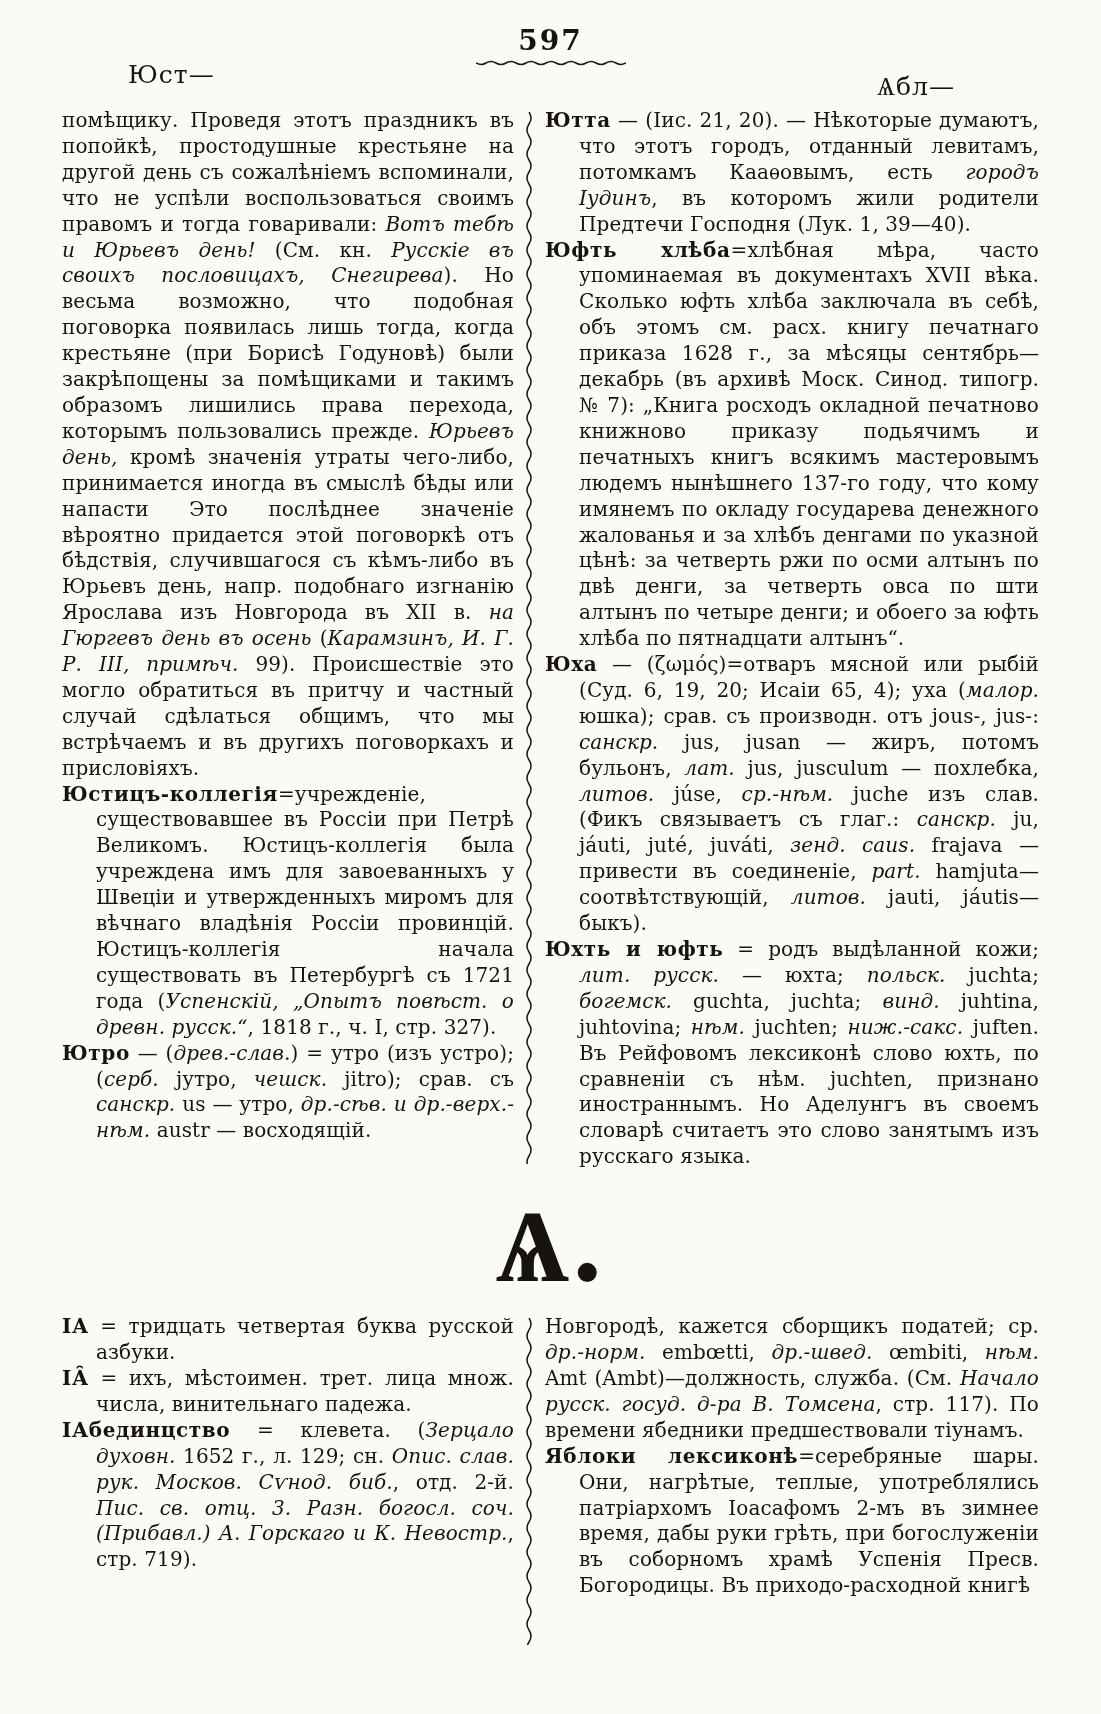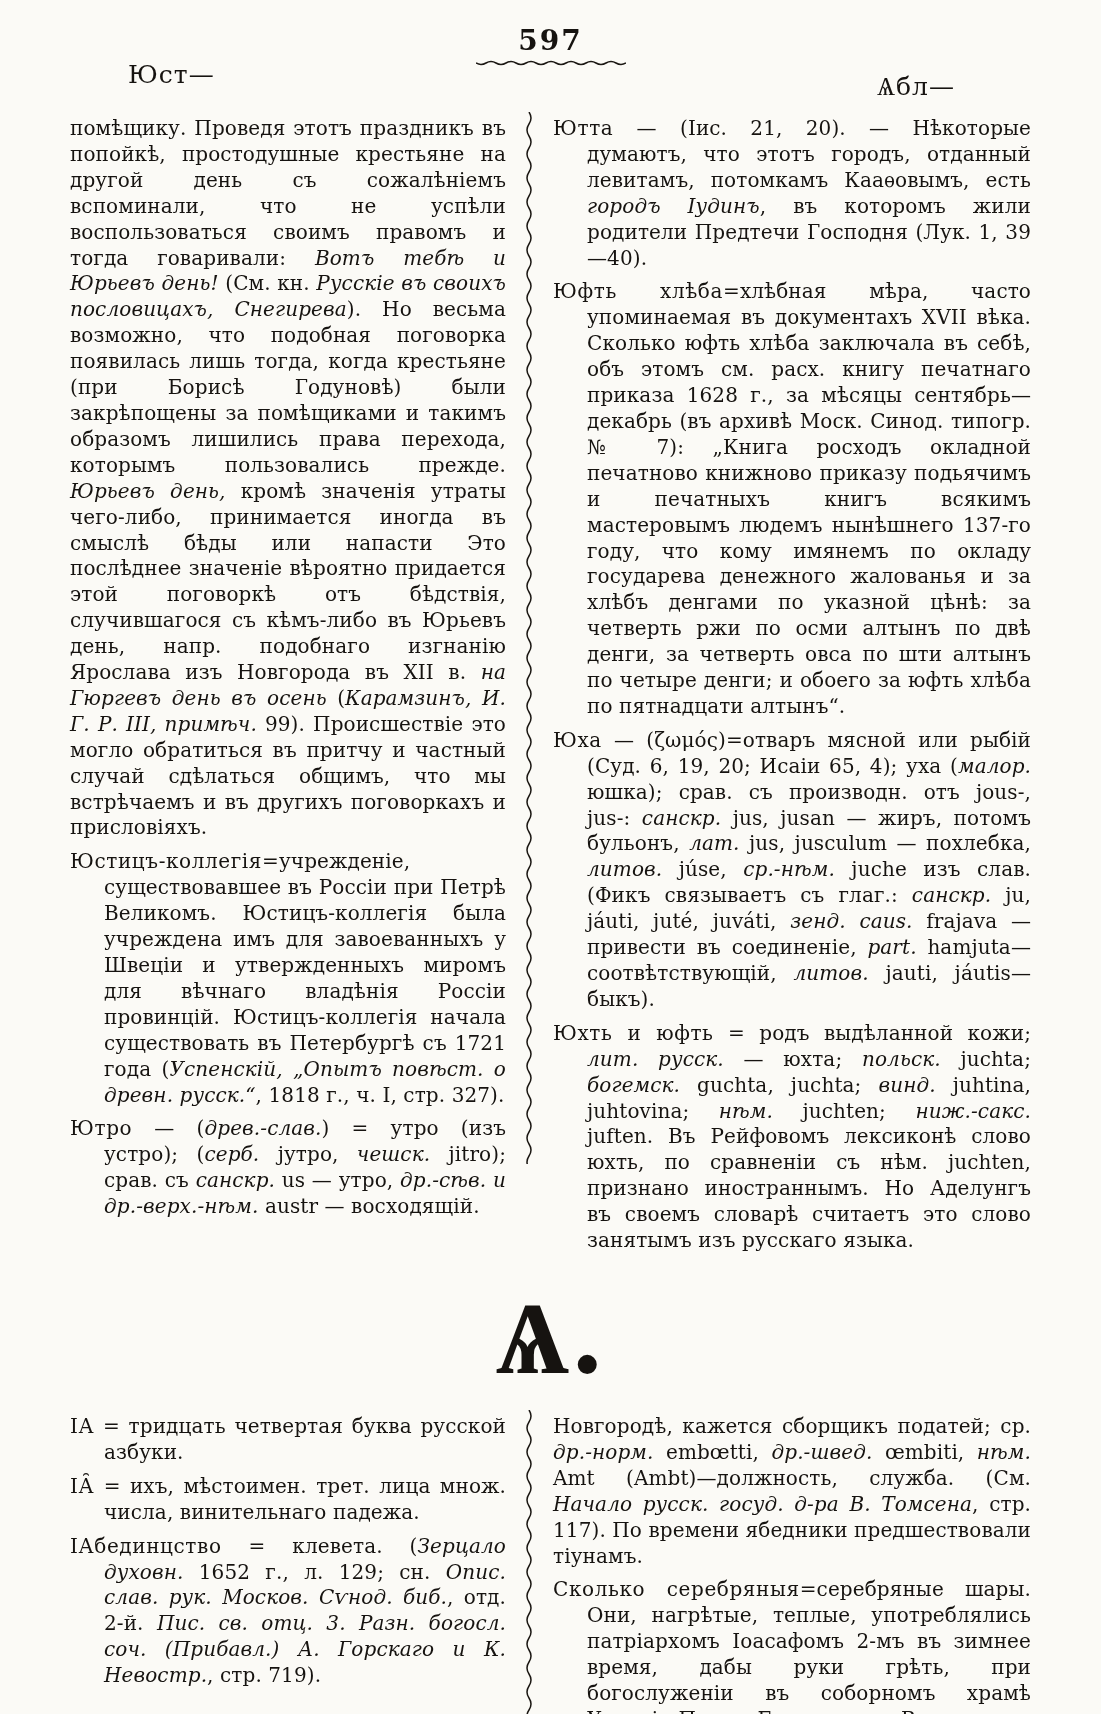--- a/index.html
+++ b/index.html
@@ -26,23 +26,23 @@
   .col{
     text-align:justify;
     font-size:20px;
     line-height:25.9px;
     letter-spacing:0.1px;
   }
   .col-left{width:452px;}
   .col-right{width:494px;}
   .divider{position:relative;width:31px;flex:0 0 31px;}
   .divider svg{position:absolute;top:4px;left:9px;}
-  .entry{margin:8px;padding-left:34px;text-indent:-34px;}
+  .entry{margin:0;padding-left:34px;text-indent:-34px;}
   .entry.cont{padding-left:0;text-indent:0;}
-  .hw{font-weight:normal;letter-spacing:0.6px;}
+  .hw{font-weight:bold;letter-spacing:0.6px;}
   .it{font-style:italic;}
   
   .letter-block{
     height:138px;
     display:flex;align-items:center;justify-content:center;
     font-size:102px;font-weight:bold;line-height:100px;
     padding-top:6px;
   }
 </style>
 </head>
@@ -88,17 +88,17 @@
         <p class="entry"><span class="hw">ІА̑</span><span> = ихъ, мѣстоимен. трет. лица множ. числа, винительнаго падежа.</span></p>
         <p class="entry"><span class="hw">ІАбединцство</span><span> = клевета. (</span><span class="it">Зерцало духовн.</span><span> 1652 г., л. 129; сн. </span><span class="it">Опис. слав. рук. Москов. Сѵнод. биб.</span><span>, отд. 2-й. </span><span class="it">Пис. св. отц. 3. Разн. богосл. соч. (Прибавл.) А. Горскаго и К. Невостр.</span><span>, стр. 719).</span></p>
       </div>
     <div class="divider">
       <svg width="12" height="326.78125">
           <path d="M6 0 Q 10 6 6 12 Q 2 18 6 24 Q 10 30 6 36 Q 2 42 6 48 Q 10 54 6 60 Q 2 66 6 72 Q 10 78 6 84 Q 2 90 6 96 Q 10 102 6 108 Q 2 114 6 120 Q 10 126 6 132 Q 2 138 6 144 Q 10 150 6 156 Q 2 162 6 168 Q 10 174 6 180 Q 2 186 6 192 Q 10 198 6 204 Q 2 210 6 216 Q 10 222 6 228 Q 2 234 6 240 Q 10 246 6 252 Q 2 258 6 264 Q 10 270 6 276 Q 2 282 6 288 Q 10 294 6 300 Q 2 306 6 312 Q 10 318 6 324 Q 2 330 6 336" fill="none" stroke="#1b1713" stroke-width="1.5"></path>
         </svg>
     </div>
     <div class="col col-right">
         <p class="entry cont"><span>Новгородѣ, кажется сборщикъ податей; ср. </span><span class="it">др.-норм.</span><span> embœtti, </span><span class="it">др.-швед.</span><span> œmbiti, </span><span class="it">нѣм.</span><span> Amt (Ambt)—должность, служба. (См. </span><span class="it">Начало русск. госуд. д-ра В. Томсена</span><span>, стр. 117). По времени ябедники предшествовали тіунамъ.</span></p>
-        <p class="entry"><span class="hw">Сколько серебряныя</span><span>=серебряные шары. Они, нагрѣтые, теплые, употреблялись патріархомъ Іоасафомъ 2-мъ въ зимнее время, дабы руки грѣть, при богослуженіи въ соборномъ храмѣ Успенія Пресв. Богородицы. Въ приходо-расходной книгѣ</span></p>
+        <p class="entry"><span class="hw">Яблоки лексиконѣ</span><span>=серебряные шары. Они, нагрѣтые, теплые, употреблялись патріархомъ Іоасафомъ 2-мъ въ зимнее время, дабы руки грѣть, при богослуженіи въ соборномъ храмѣ Успенія Пресв. Богородицы. Въ приходо-расходной книгѣ</span></p>
       </div>
   </div>
 
 </div>
 
 </body></html>

